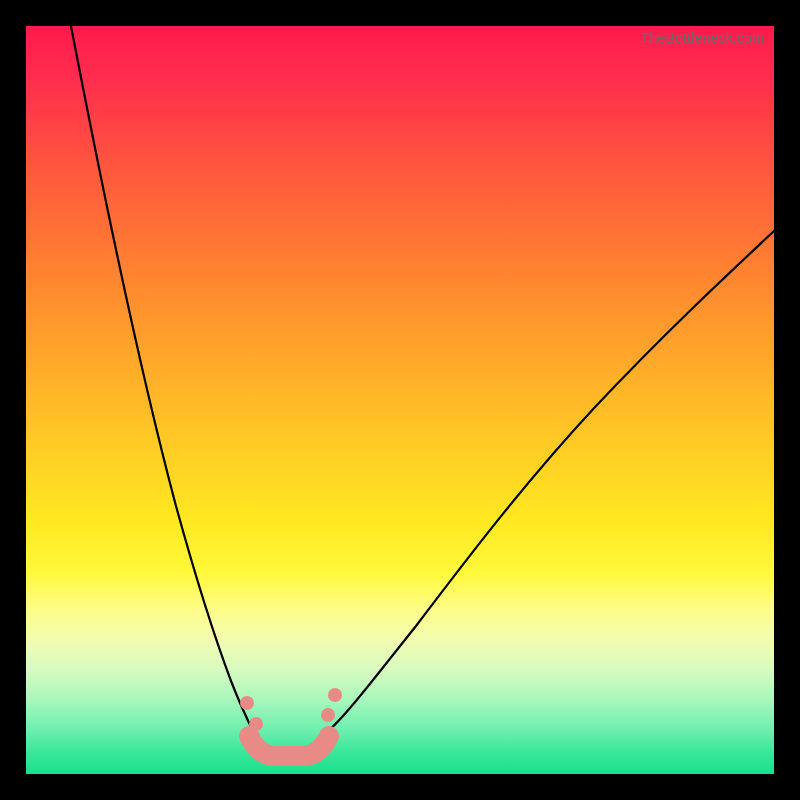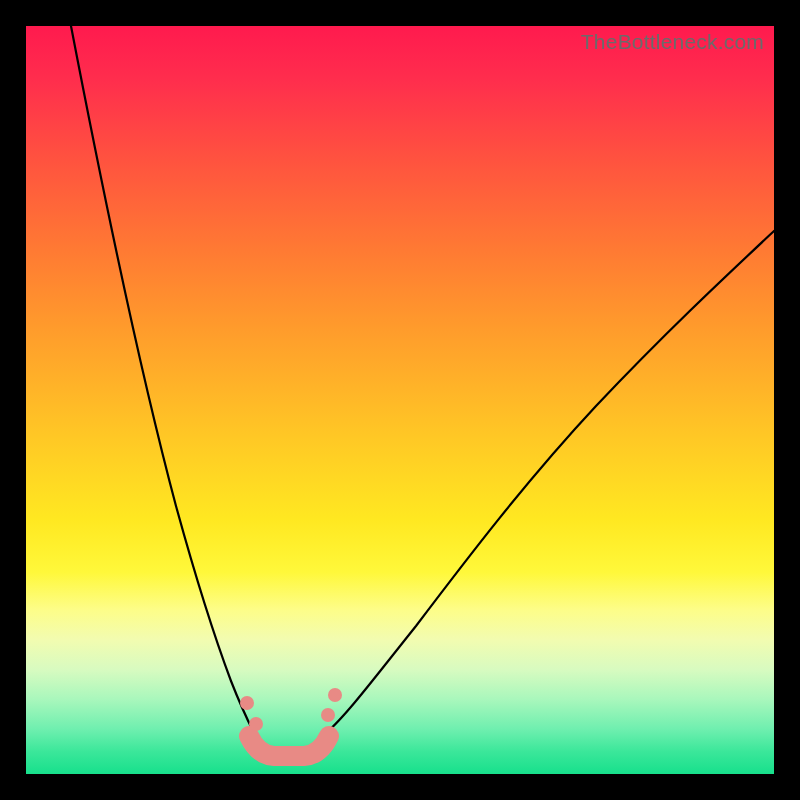--- a/index.html
+++ b/index.html
@@ -33,21 +33,21 @@
       #6fefaf 94%,
       #3be79a 97%,
       #17e08c 100%
     );
   }
   .watermark {
     position: absolute;
     top: 4px;
     right: 10px;
     color: #6b6b6b;
-    font-size: 21px;
+    font-size: 14px;
     font-weight: 500;
     letter-spacing: 0.2px;
   }
   svg.curves {
     position: absolute;
     left: 0;
     top: 0;
     width: 748px;
     height: 748px;
   }

